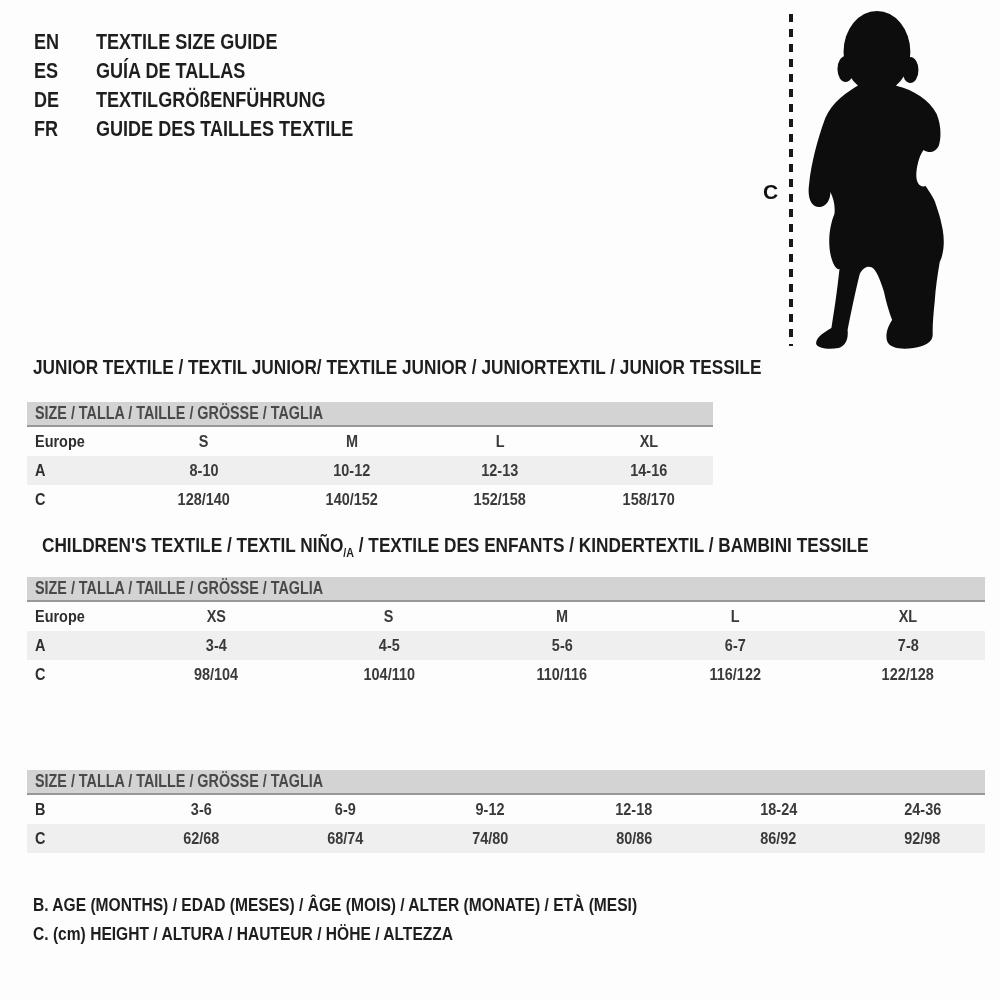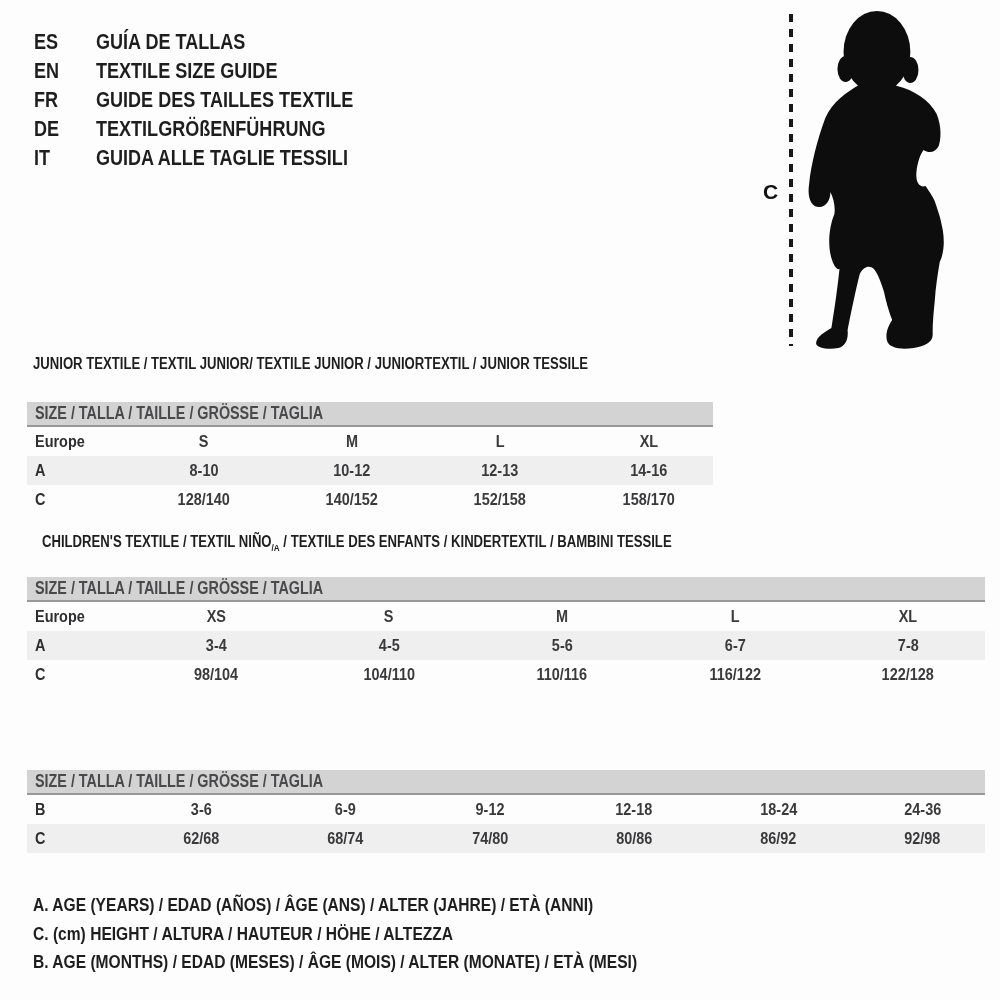--- a/index.html
+++ b/index.html
@@ -19,21 +19,21 @@
   .lang-block{position:absolute;left:34px;top:27px;}
   .lang-row{display:grid;grid-template-columns:62px auto;height:29px;align-items:center;font-size:22px;}
 
   
   .height-line{position:absolute;left:789px;top:14px;width:4px;height:332px;
     background:repeating-linear-gradient(to bottom,#181818 0 8px,transparent 8px 15px);}
   .height-label{position:absolute;left:763px;top:180px;font-size:21px;color:#111;}
   .figure-svg{position:absolute;left:800px;top:2px;width:162px;height:350px;}
 
   
-  .table-title{position:absolute;font-size:16px;color:var(--text);}
+  .table-title{position:absolute;font-size:21px;color:var(--text);}
   .t-junior{left:33px;top:355px;}
   .t-children{left:42px;top:533px;}
   .t-babies{left:33px;top:701px;line-height:28px;}
   .title-line{display:block;}
   .subsc{font-size:.62em;vertical-align:sub;}
 
   .tablewrap{position:absolute;}
   .w-junior{left:27px;top:402px;width:686px;}
   .w-children{left:27px;top:577px;width:958px;}
   .w-babies{left:27px;top:770px;width:958px;}
@@ -50,38 +50,34 @@
 
   
   .footnotes{position:absolute;left:33px;top:891px;}
   .footnote-line{height:28.5px;display:flex;align-items:center;font-size:19px;}
 </style>
 </head>
 <body style="--band-bg: #d3d3d3; --band-border: #98989b; --row-shaded: #efeff0; --text: #1e1e1e; --table-text: #3a3a3c; --figure: #0d0d0d;">
 
 <div class="lang-block">
     <div class="lang-row">
+      <span class="cond">EN</span>
+      <span class="cond">TEXTILE SIZE GUIDE</span>
+    </div>
+    <div class="lang-row">
       <span class="cond">ES</span>
       <span class="cond">GUÍA DE TALLAS</span>
     </div>
     <div class="lang-row">
-      <span class="cond">EN</span>
-      <span class="cond">TEXTILE SIZE GUIDE</span>
+      <span class="cond">DE</span>
+      <span class="cond">TEXTILGRÖßENFÜHRUNG</span>
     </div>
     <div class="lang-row">
       <span class="cond">FR</span>
       <span class="cond">GUIDE DES TAILLES TEXTILE</span>
-    </div>
-    <div class="lang-row">
-      <span class="cond">DE</span>
-      <span class="cond">TEXTILGRÖßENFÜHRUNG</span>
-    </div>
-    <div class="lang-row">
-      <span class="cond">IT</span>
-      <span class="cond">GUIDA ALLE TAGLIE TESSILI</span>
     </div>
   </div>
 
 <div class="height-line"></div>
 <div class="height-label">C</div>
 <svg class="figure-svg" viewBox="0 0 160 350" preserveAspectRatio="none" aria-hidden="true">
   <g fill="#0d0d0d">
     <ellipse cx="76" cy="50" rx="33" ry="41"></ellipse>
     <ellipse cx="45" cy="67" rx="8" ry="13"></ellipse>
     <ellipse cx="109" cy="68" rx="8" ry="13"></ellipse>
@@ -214,21 +210,18 @@
           <div class="tcell"><span class="condc">80/86</span></div>
           <div class="tcell"><span class="condc">86/92</span></div>
           <div class="tcell"><span class="condc">92/98</span></div>
         </div>
       </div>
   </div>
 </section>
 
 <div class="footnotes">
     <div class="footnote-line">
-      <span class="cond">A. AGE (YEARS) / EDAD (AÑOS) / ÂGE (ANS) / ALTER (JAHRE) / ETÀ (ANNI)</span>
+      <span class="cond">B. AGE (MONTHS) / EDAD (MESES) / ÂGE (MOIS) / ALTER (MONATE) / ETÀ (MESI)</span>
     </div>
     <div class="footnote-line">
       <span class="cond">C. (cm) HEIGHT / ALTURA / HAUTEUR / HÖHE / ALTEZZA</span>
     </div>
-    <div class="footnote-line">
-      <span class="cond">B. AGE (MONTHS) / EDAD (MESES) / ÂGE (MOIS) / ALTER (MONATE) / ETÀ (MESI)</span>
-    </div>
   </div>
 
 </body></html>

